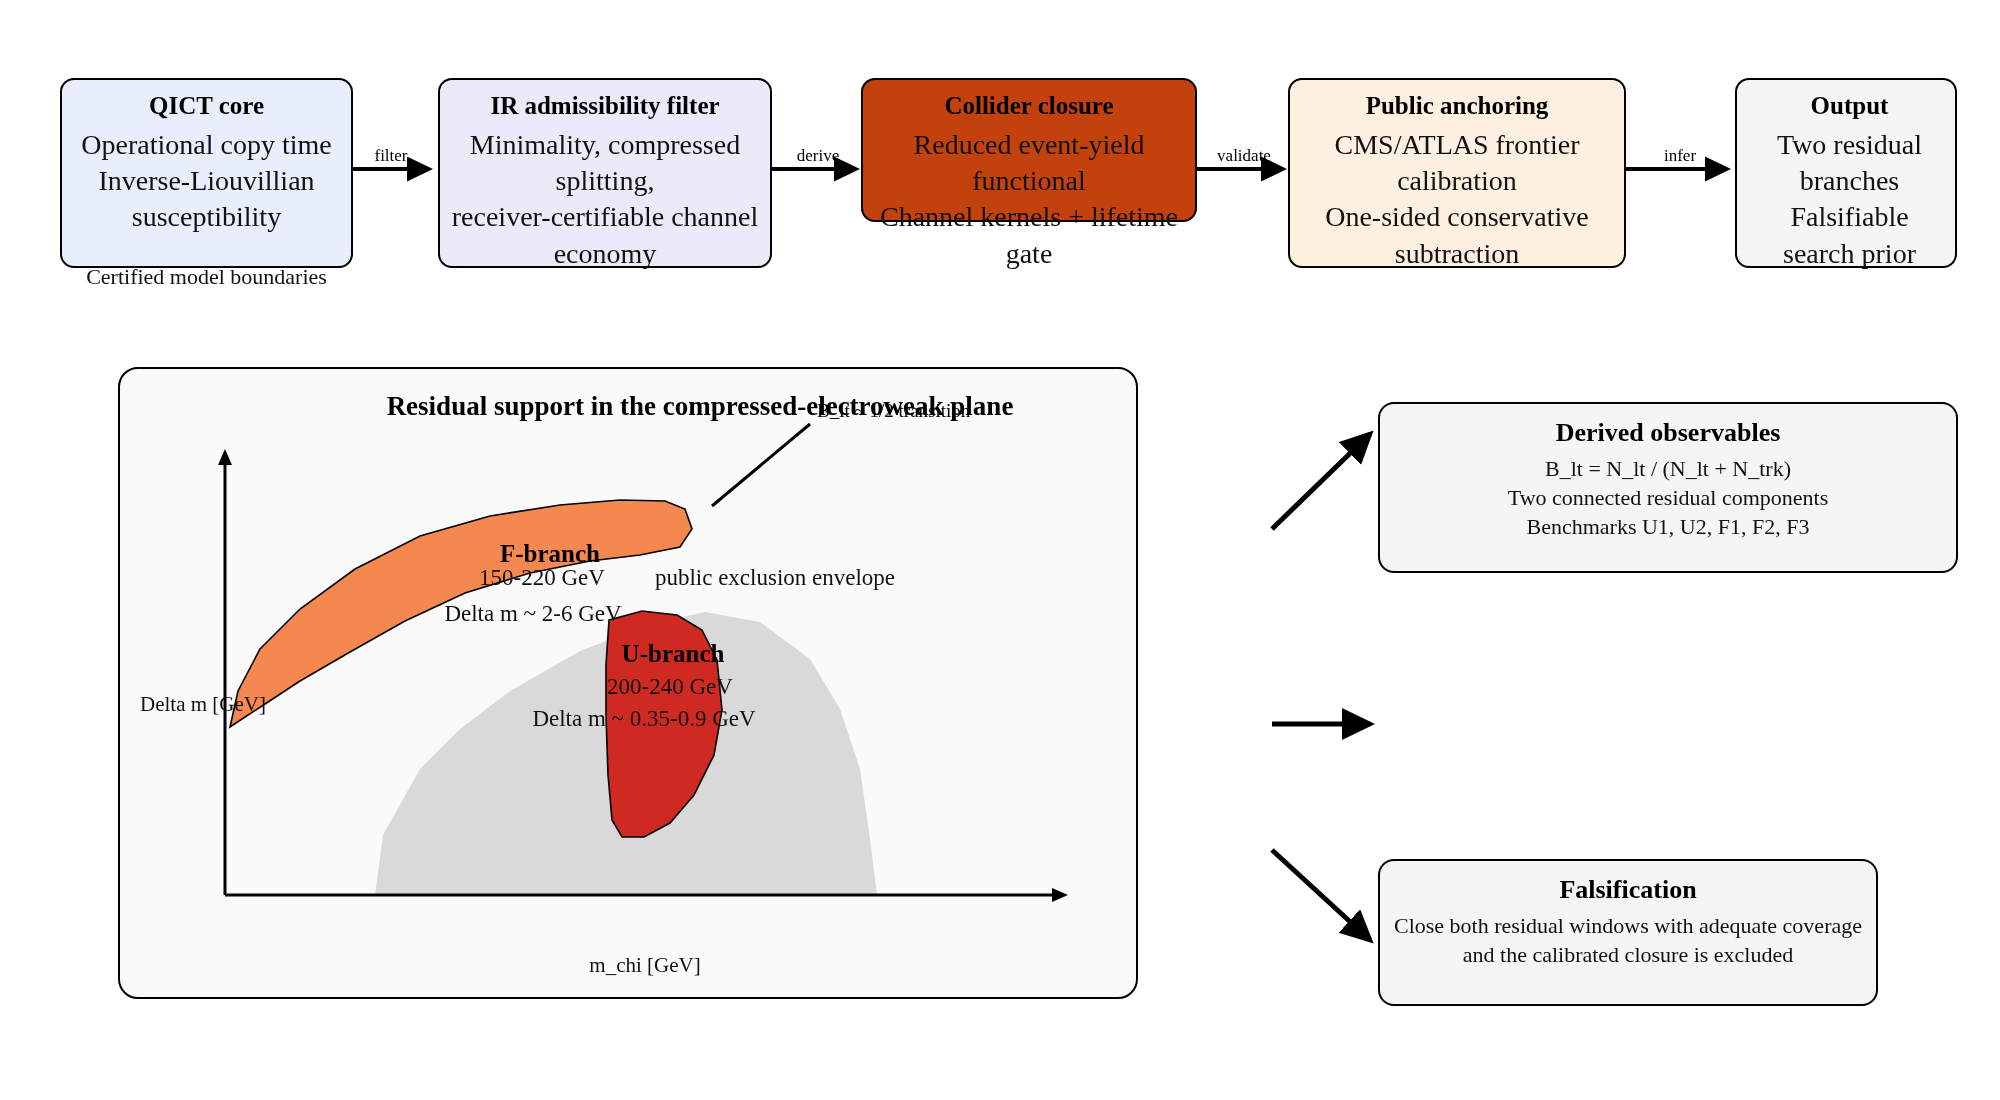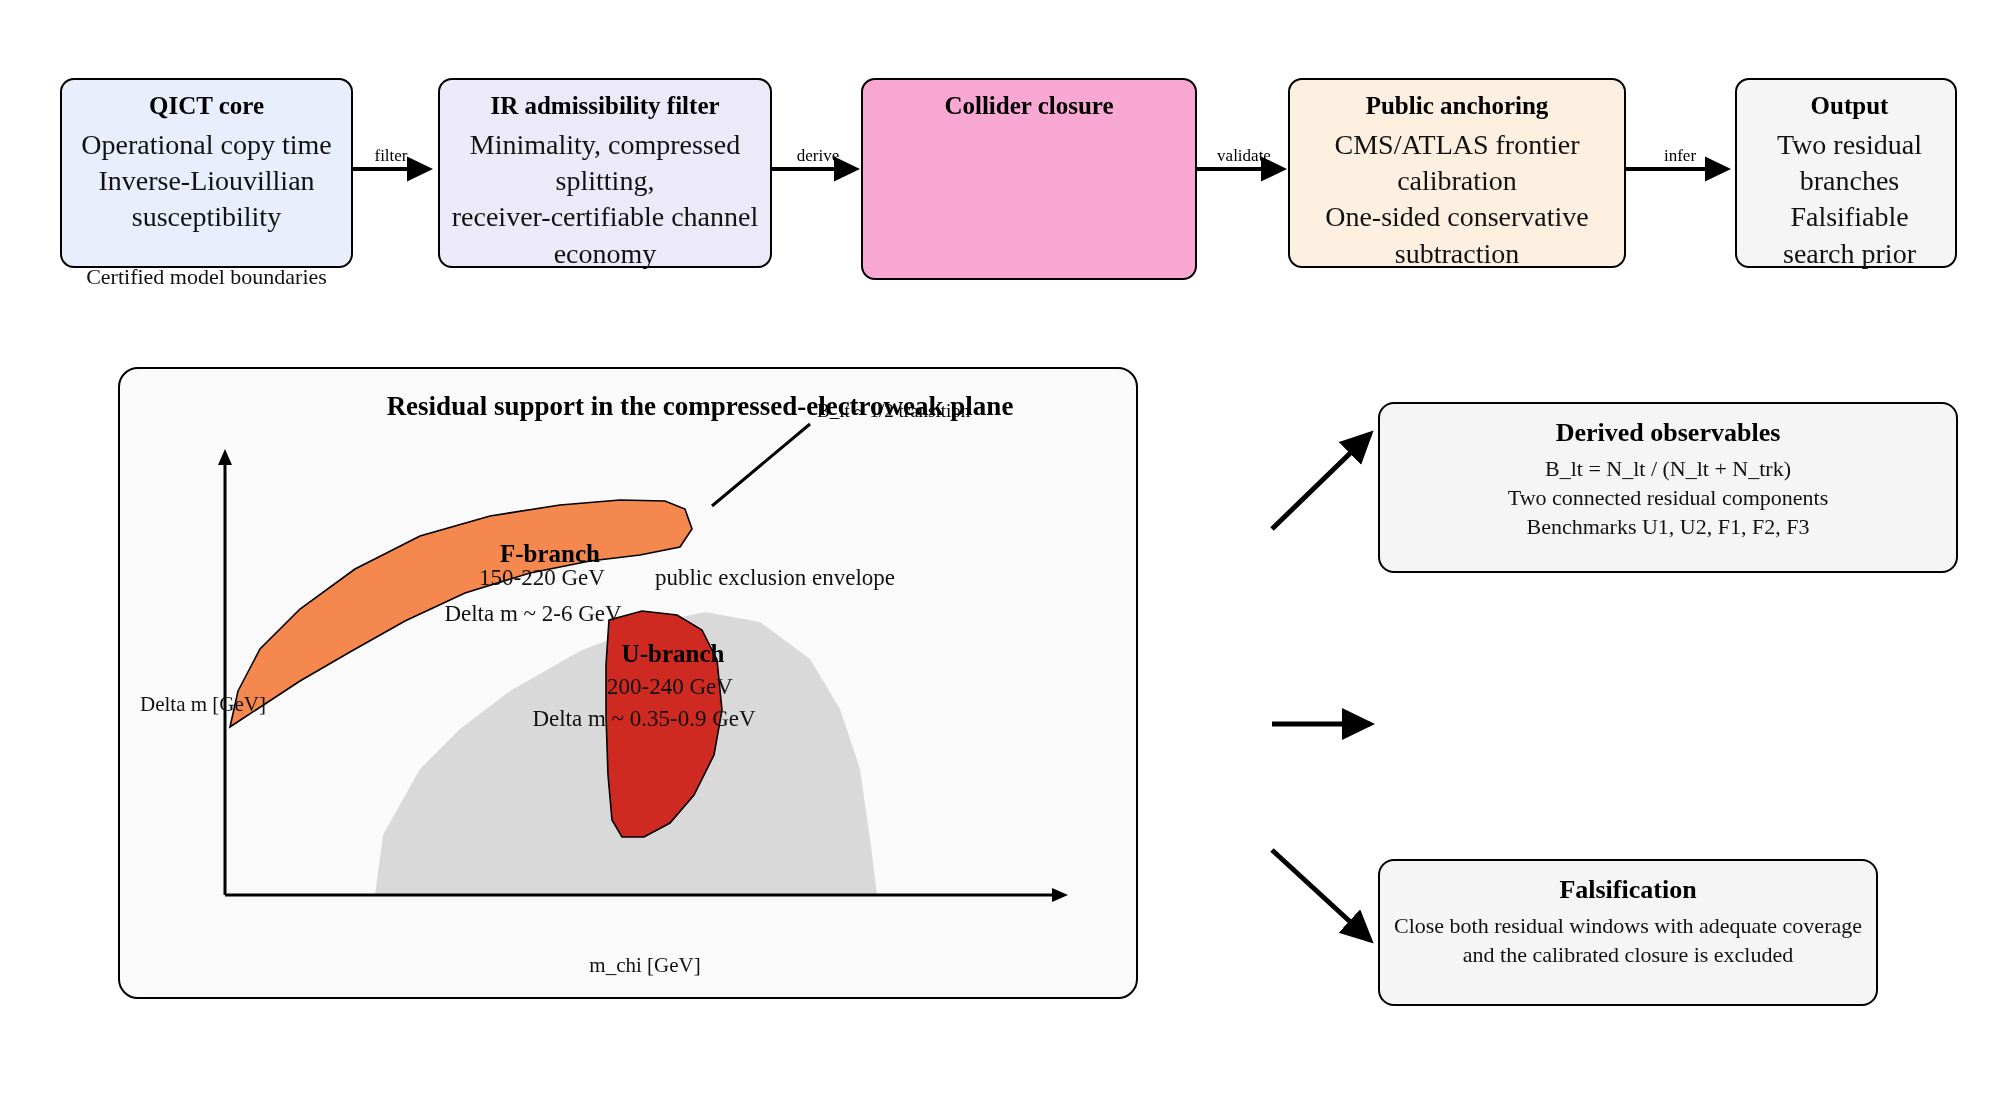--- a/index.html
+++ b/index.html
@@ -112,22 +112,23 @@
     <span class="pipe-title">QICT core</span>
     <span class="pipe-body" style="white-space:pre-line;">Operational copy time<br>Inverse-Liouvillian susceptibility</span>
   </div>
   <div class="pipe-overflow" style="left:60px;top:259px;width:293px;">Certified model boundaries</div>
 
   <div class="pipe-box" id="box1" style="left:438px;top:74px;width:334px;height:190px;background:#ece9f9;">
     <span class="pipe-title">IR admissibility filter</span>
     <span class="pipe-body">Minimality, compressed splitting,<br>receiver-certifiable channel economy</span>
   </div>
 
-  <div class="pipe-box" id="box2" style="left:861px;top:74px;width:336px;height:202px;background:#f9a8d4;">
+  <div class="pipe-box" id="box2" style="left:861px;top:74px;width:336px;height:144px;background:#c2410c;">
     <span class="pipe-title">Collider closure</span>
+    <span class="pipe-body">Reduced event-yield functional<br>Channel kernels + lifetime gate</span>
   </div>
 
   <div class="pipe-box" id="box3" style="left:1288px;top:74px;width:338px;height:190px;background:#fdf0e0;">
     <span class="pipe-title">Public anchoring</span>
     <span class="pipe-body">CMS/ATLAS frontier calibration<br>One-sided conservative subtraction</span>
   </div>
 
   <div class="pipe-box" id="box4" style="left:1735px;top:74px;width:222px;height:190px;background:#f5f5f5;padding-left:15px;">
     <span class="pipe-title">Output</span>
     <span class="pipe-body">Two residual branches<br>Falsifiable search prior</span>

